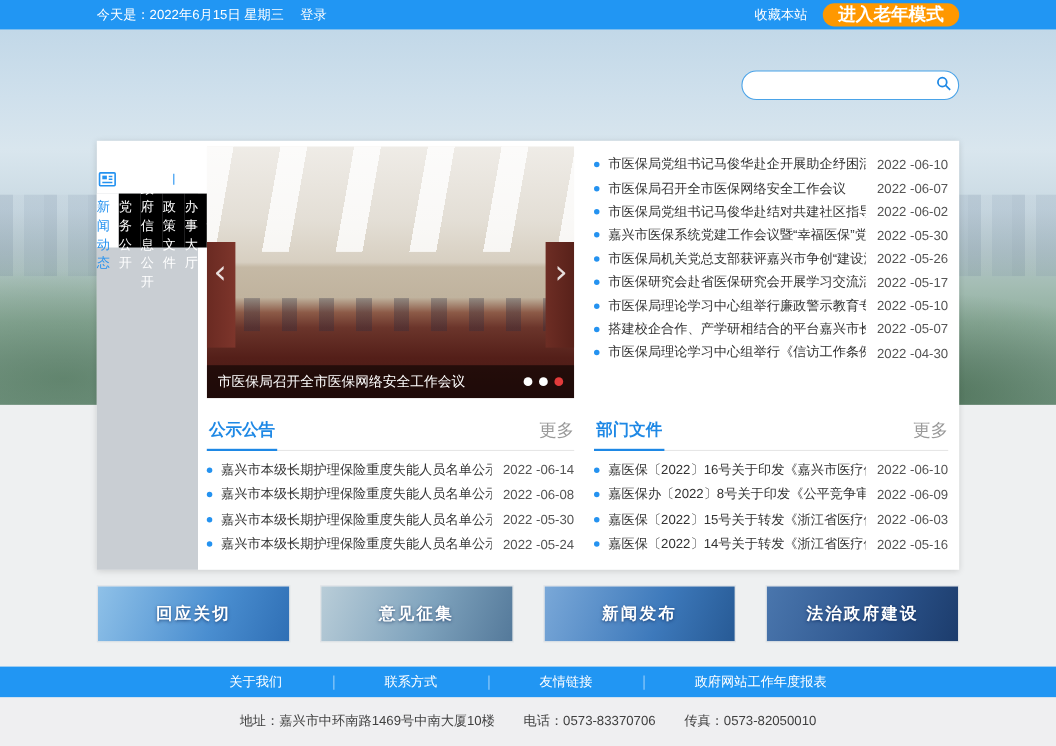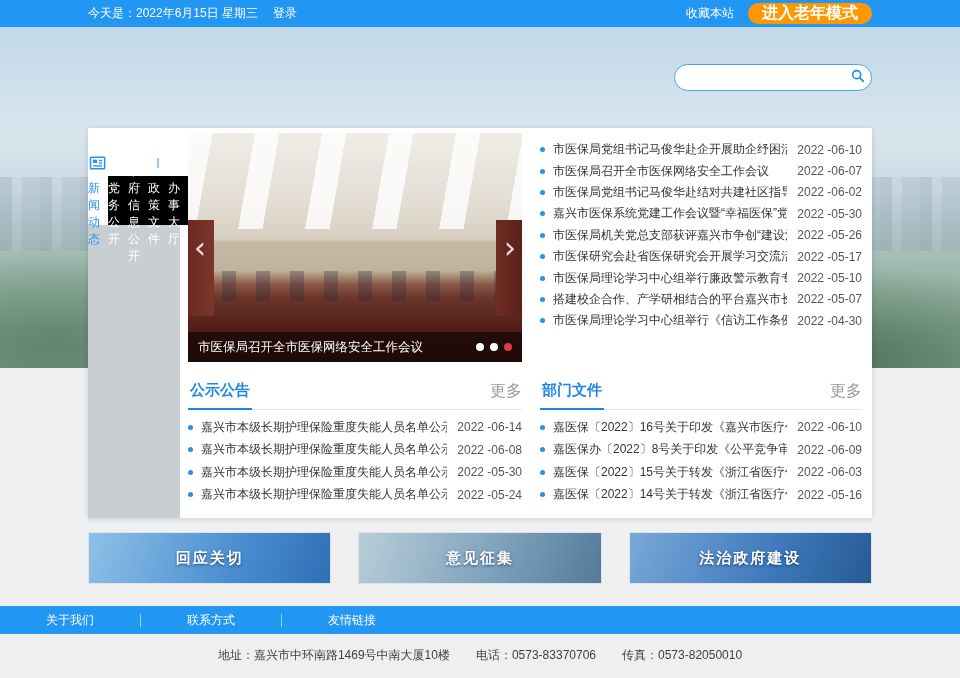--- a/index.html
+++ b/index.html
@@ -83,21 +83,21 @@
   
   .quick-links { width:784px; margin:14px auto 0; display:flex; gap:27px; }
   .qlink { flex:1; height:52px; display:flex; align-items:center; justify-content:center; color:#fff; font-size:15px; font-weight:bold; letter-spacing:2px; text-shadow:0 1px 3px rgba(0,30,80,.65); cursor:pointer; border:1px solid #dfe3e6; }
   .qlink:nth-child(1){ background:linear-gradient(110deg,#8fc1e8,#4a8ed0 60%,#2f6fb5); }
   .qlink:nth-child(2){ background:linear-gradient(110deg,#b9cdd8,#7fa3bd 55%,#54799a); }
   .qlink:nth-child(3){ background:linear-gradient(110deg,#7aa8d8,#3d79bb 60%,#275a95); }
   .qlink:nth-child(4){ background:linear-gradient(110deg,#4a76ad,#2c548c 60%,#1c3c6c); }
   .qlink:nth-child(5){ background:linear-gradient(110deg,#6f9ccb,#3c6ca6 60%,#26507f); }
 
   
-  .footer-nav { margin-top:22px; background:#2196f3; height:28px; display:flex; align-items:center; justify-content:flex-start; }
+  .footer-nav { margin-top:22px; background:#2196f3; height:28px; display:flex; align-items:center; justify-content:center; }
   .fnav-link { color:#fff; font-size:12px; padding:0 46px; border-right:1px solid rgba(255,255,255,.55); line-height:13px; cursor:pointer; }
   .fnav-link:last-child { border-right:none; }
   .footer-info { background:#efeff1; text-align:center; padding:10px 0 14px; font-size:12px; color:#3f3f3f; line-height:22px; }
   .footer-info span { margin:0 13px; }
 </style>
 </head>
 <body>
 
 <div class="topbar">
   <div class="topbar-inner">
@@ -321,27 +321,29 @@
             </div>
         </div>
       </div>
     </div>
   </div>
 </div>
 
 <div class="quick-links">
   <div class="qlink">回应关切</div>
   <div class="qlink">意见征集</div>
+  <div class="qlink">新闻发布</div>
   <div class="qlink">法治政府建设</div>
 </div>
 
 <div class="footer-nav">
   <a class="fnav-link">关于我们</a>
   <a class="fnav-link">联系方式</a>
   <a class="fnav-link">友情链接</a>
+  <a class="fnav-link">政府网站工作年度报表</a>
 </div>
 
 <div class="footer-info">
   <div>
     <span>地址：嘉兴市中环南路1469号中南大厦10楼</span><span>电话：0573-83370706</span><span>传真：0573-82050010</span>
   </div>
 
 </div>
 
 </body></html>

